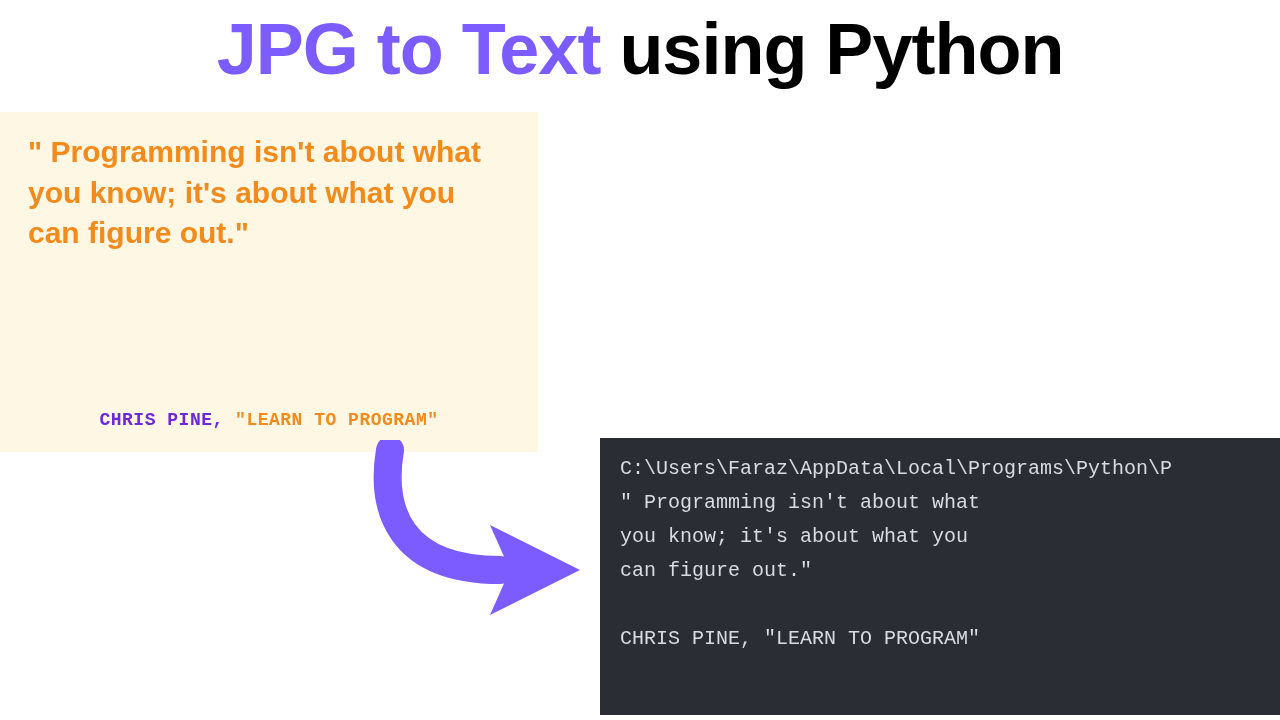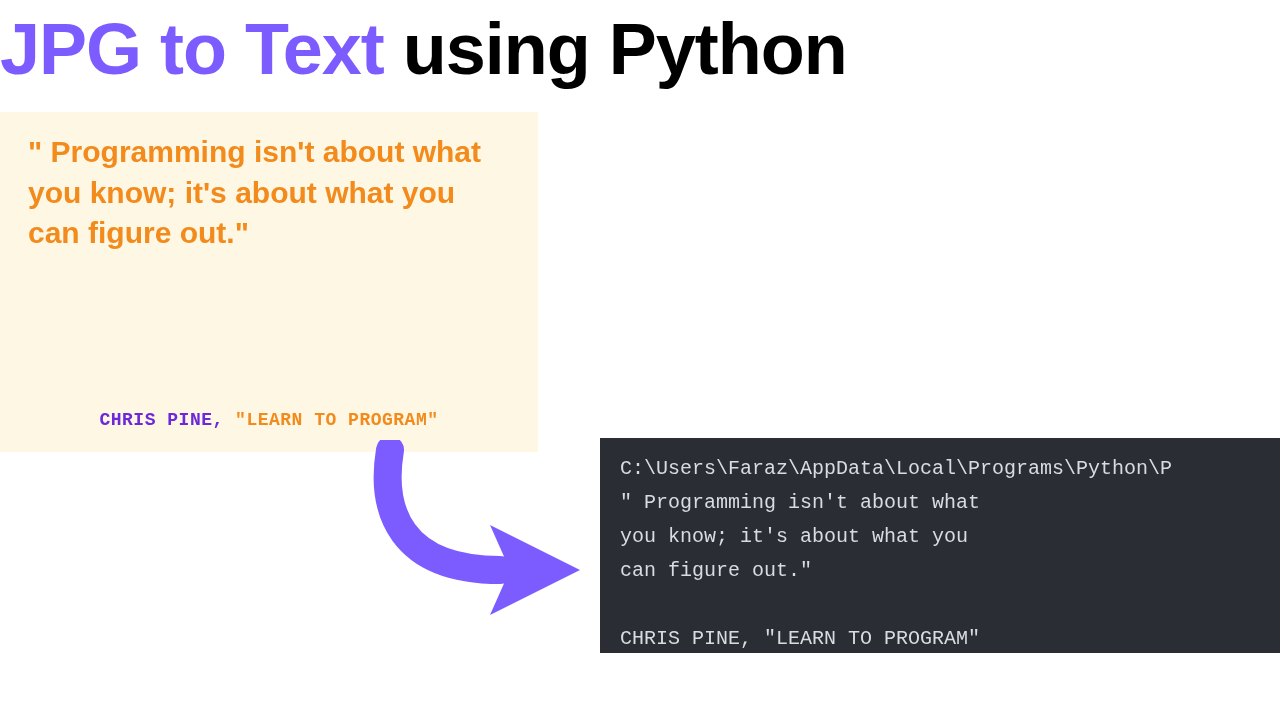--- a/index.html
+++ b/index.html
@@ -5,20 +5,21 @@
     * { margin: 0; padding: 0; box-sizing: border-box; }
     body {
       width: 1280px;
       height: 720px;
       background: #ffffff;
       font-family: -apple-system, BlinkMacSystemFont, "Segoe UI", sans-serif;
       position: relative;
       overflow: hidden;
     }
     .title-container {
+      text-align: center;
       padding-top: 8px;
     }
     .title-purple {
       font-size: 72px;
       font-weight: 800;
       color: #7c5cff;
       letter-spacing: -1px;
     }
     .title-black {
       font-size: 72px;
@@ -52,21 +53,21 @@
       font-weight: 700;
       letter-spacing: 0.5px;
     }
     .attr-author { color: #6d28d9; }
     .attr-book { color: #f28a1c; }
     .terminal-card {
       position: absolute;
       right: 0;
       top: 438px;
       width: 680px;
-      height: 215px;
+      height: 277px;
       background: #2a2d33;
       padding: 14px 20px;
       font-family: "Consolas", "Courier New", monospace;
       font-size: 20px;
       color: #d8dce0;
       line-height: 1.7;
       white-space: pre;
       overflow: hidden;
     }
     .arrow-container {

